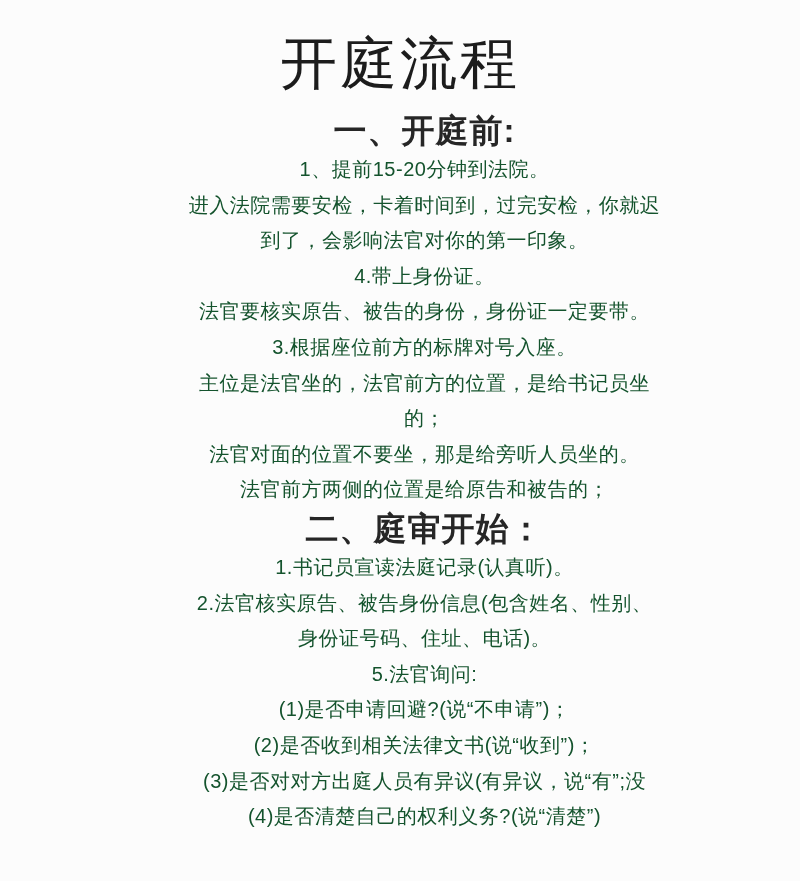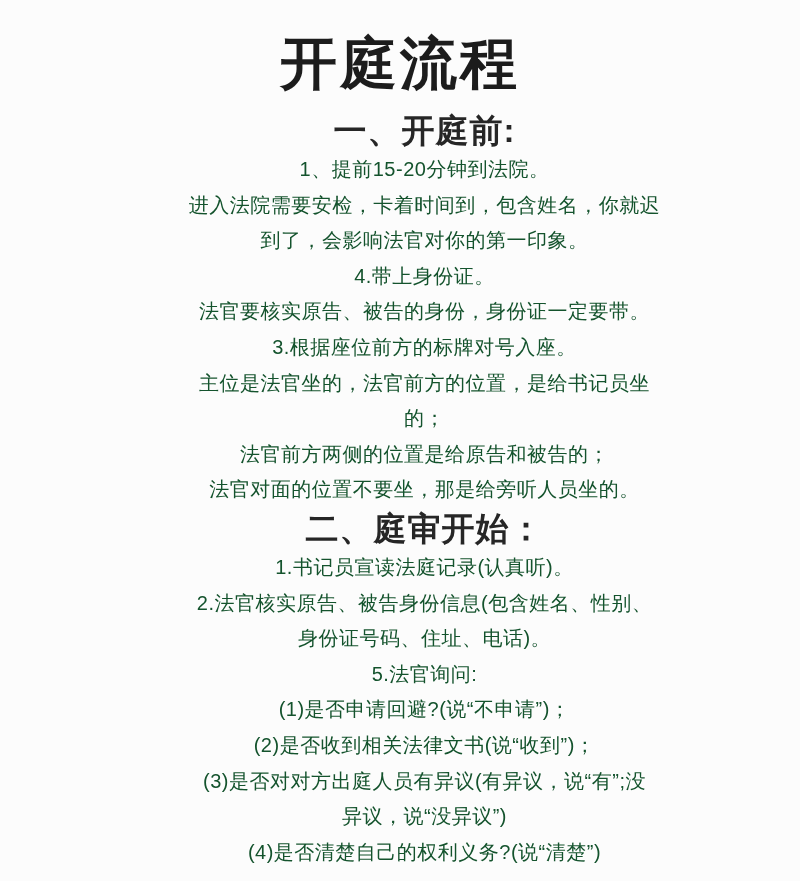--- a/index.html
+++ b/index.html
@@ -14,21 +14,21 @@
     overflow: hidden;
     box-sizing: border-box;
     padding-top: 24px;
     font-family: "Liberation Sans", sans-serif;
   }
   .title {
     margin: 0 0 8px 0;
     text-align: center;
     font-size: 57px;
     line-height: 78px;
-    font-weight: 700;
+    font-weight: 400;
     letter-spacing: 3px;
     color: #1c1c1c;
   }
   .content {
     padding-left: 97px;
     padding-right: 48px;
     text-align: center;
   }
   .sec-heading {
     margin: 0;
@@ -50,38 +50,37 @@
 <body>
 
 <div class="page">
   <h1 class="title">开庭流程</h1>
 
   <div class="content">
 
     <section>
       <h2 class="sec-heading">一、开庭前:</h2>
       <div class="line">1、提前15-20分钟到法院。</div>
-      <div class="line">进入法院需要安检，卡着时间到，包含姓名，你就迟</div>
+      <div class="line">进入法院需要安检，卡着时间到，过完安检，你就迟</div>
       <div class="line">到了，会影响法官对你的第一印象。</div>
       <div class="line">4.带上身份证。</div>
       <div class="line">法官要核实原告、被告的身份，身份证一定要带。</div>
       <div class="line">3.根据座位前方的标牌对号入座。</div>
       <div class="line">主位是法官坐的，法官前方的位置，是给书记员坐</div>
       <div class="line">的；</div>
+      <div class="line">法官对面的位置不要坐，那是给旁听人员坐的。</div>
       <div class="line">法官前方两侧的位置是给原告和被告的；</div>
-      <div class="line">法官对面的位置不要坐，那是给旁听人员坐的。</div>
     </section>
 
     <section>
       <h2 class="sec-heading">二、庭审开始：</h2>
       <div class="line">1.书记员宣读法庭记录(认真听)。</div>
       <div class="line">2.法官核实原告、被告身份信息(包含姓名、性别、</div>
       <div class="line">身份证号码、住址、电话)。</div>
       <div class="line">5.法官询问:</div>
       <div class="line">(1)是否申请回避?(说“不申请”)；</div>
       <div class="line">(2)是否收到相关法律文书(说“收到”)；</div>
       <div class="line">(3)是否对对方出庭人员有异议(有异议，说“有”;没</div>
-      <div class="line">异议，说“没异议”)</div>
       <div class="line">(4)是否清楚自己的权利义务?(说“清楚”)</div>
     </section>
 
   </div>
 </div>
 
 </body></html>

